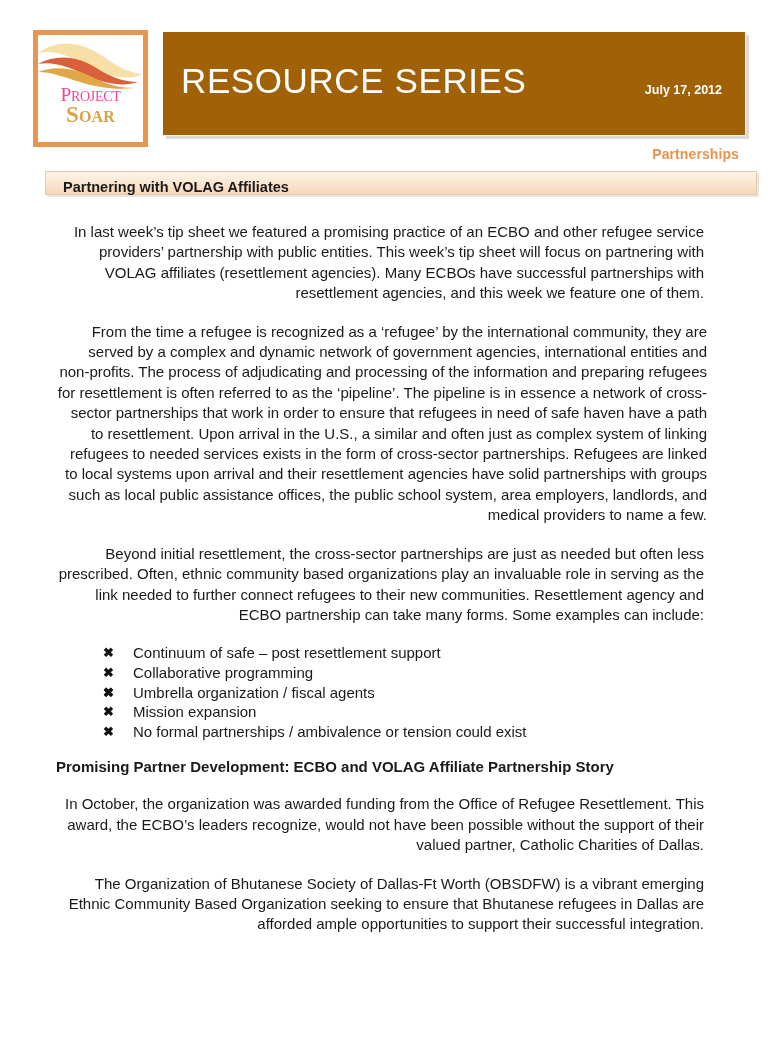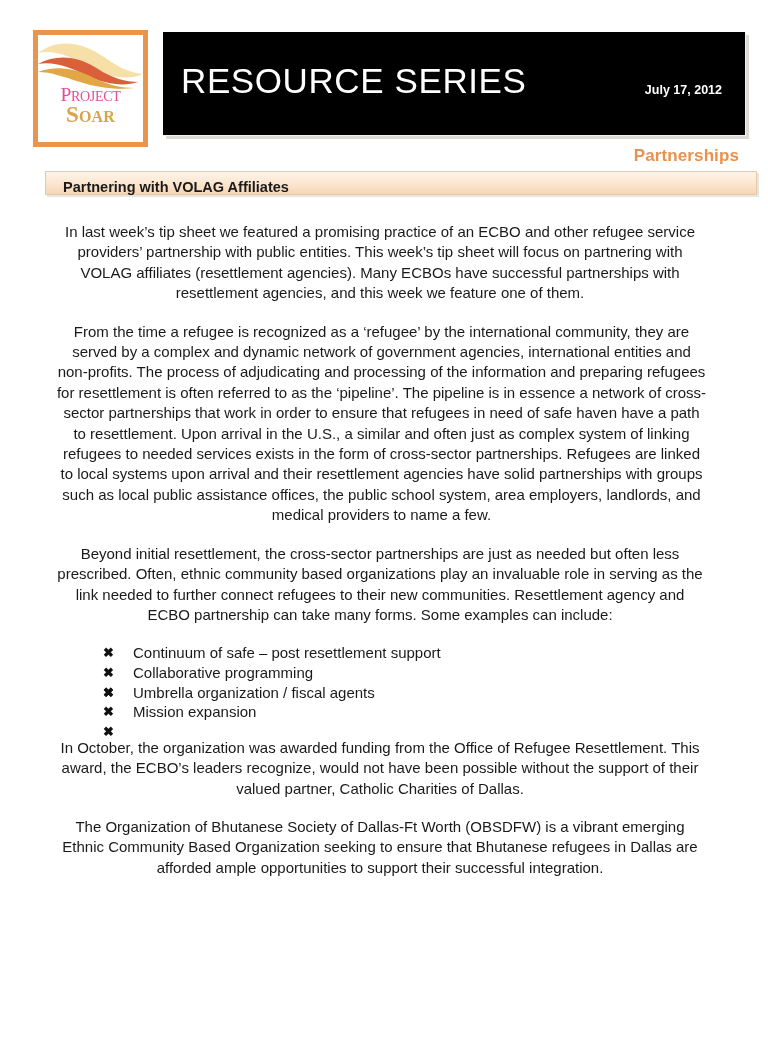--- a/index.html
+++ b/index.html
@@ -71,21 +71,21 @@
     margin-top: -2px;
   }
 
   
   .banner {
     position: absolute;
     left: 163px;
     top: 32px;
     width: 583px;
     height: 104px;
-    background: #000000;
+    background: #a16207;
     box-shadow: 3px 3px 0 0 #dddad5;
     border-right: 1px solid #f4f2ef;
     border-bottom: 1px solid #f4f2ef;
     box-sizing: border-box;
   }
   .banner-title {
     position: absolute;
     left: 18px;
     top: 29px;
     color: #ffffff;
@@ -103,21 +103,21 @@
     font-weight: 700;
     white-space: nowrap;
   }
 
   
   .category {
     position: absolute;
     right: 29px;
     top: 146px;
     color: #e8924e;
-    font-size: 17px;
+    font-size: 14px;
     font-weight: 700;
     letter-spacing: 0.1px;
     white-space: nowrap;
   }
 
   
   .title-bar {
     position: absolute;
     left: 45px;
     top: 171px;
@@ -143,21 +143,21 @@
     position: absolute;
     left: 56px;
     top: 222px;
     width: 648px;
   }
   .para {
     font-size: 15px;
     line-height: 20.4px;
     color: #1a1a1a;
     margin: 0 0 18px 0;
-    text-align: center;
+    text-align: right;
   }
   .para-wide {
     width: 651px;
   }
 
   .bullet-list {
     list-style: none;
     margin: 0 0 16px 0;
     padding: 0 0 0 47px;
   }
@@ -238,21 +238,23 @@
     <li>
       <span class="bullet-glyph">✖</span>
       <span>Umbrella organization / fiscal agents</span>
     </li>
     <li>
       <span class="bullet-glyph">✖</span>
       <span>Mission expansion</span>
     </li>
     <li>
       <span class="bullet-glyph">✖</span>
+      <span>No formal partnerships / ambivalence or tension could exist</span>
     </li>
   </ul>
 
+  <p class="subhead">Promising Partner Development:  ECBO and VOLAG Affiliate Partnership Story</p>
 
   <p class="para">In October, the organization was awarded funding from the Office of Refugee Resettlement.  This award, the ECBO’s leaders recognize, would not have been possible without the support of their valued partner, Catholic Charities of Dallas.</p>
 
   <p class="para">The Organization of Bhutanese Society of Dallas-Ft Worth (OBSDFW) is a vibrant emerging Ethnic Community Based Organization seeking to ensure that Bhutanese refugees in Dallas are afforded ample opportunities to support their successful integration.</p>
 
 </div>
 
 </body></html>

